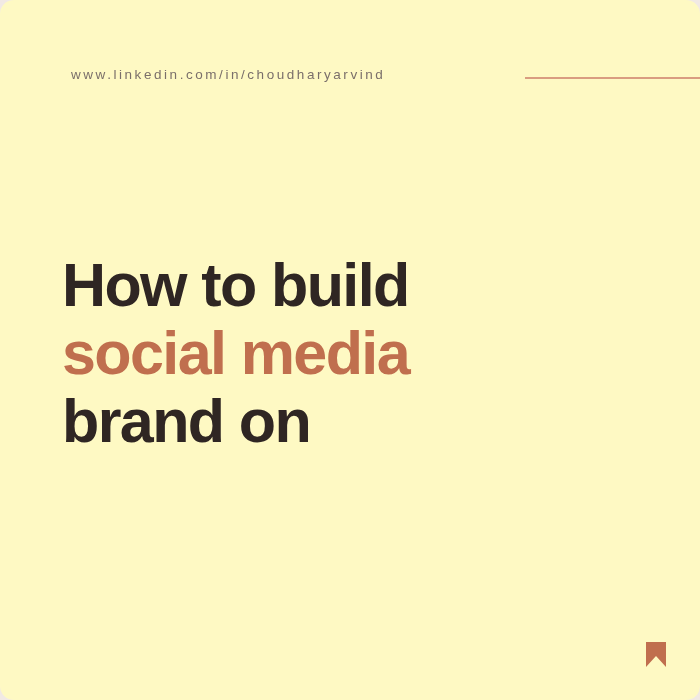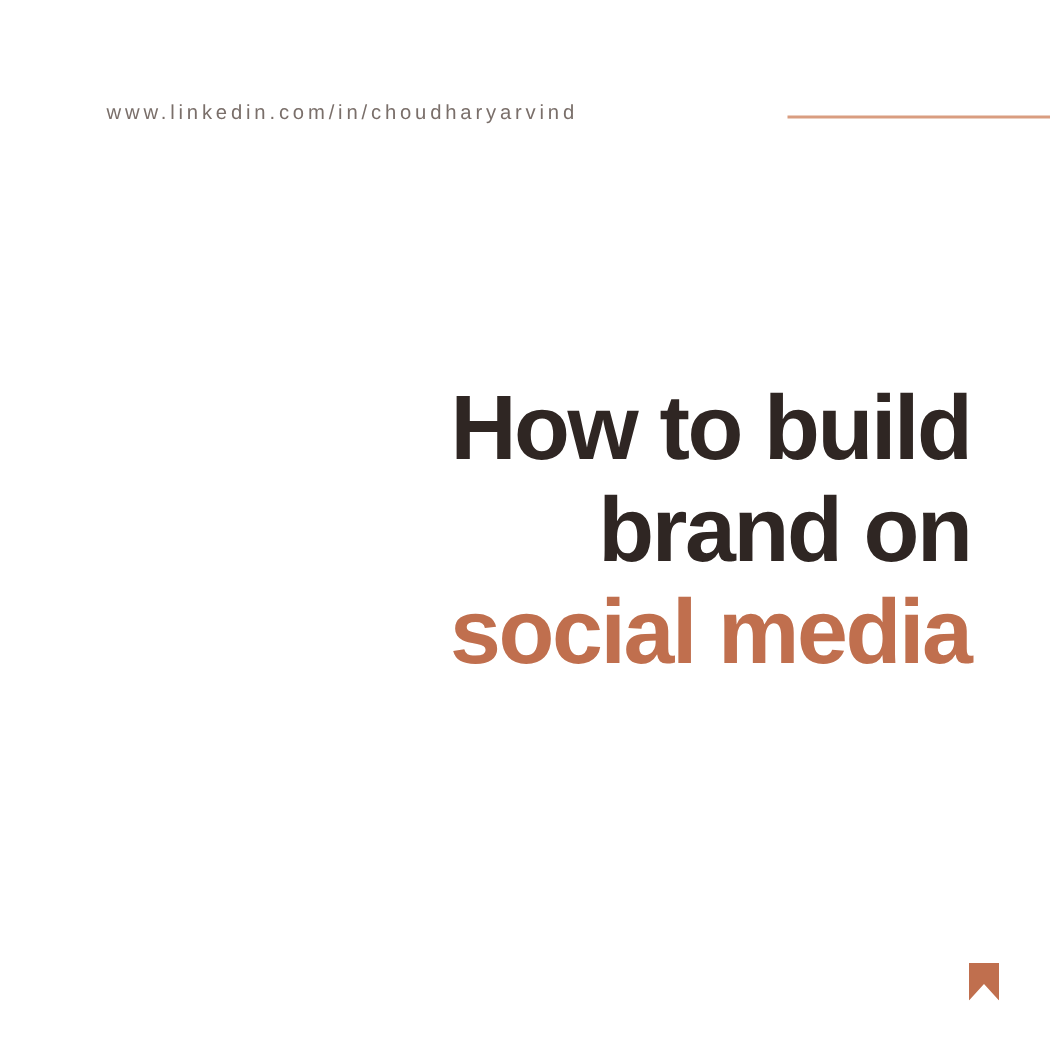--- a/index.html
+++ b/index.html
@@ -49,24 +49,23 @@
     left: 525px;
     top: 77px;
     width: 175px;
     height: 1.6px;
     background: #D99D80;
   }
 
   
   #headline {
     position: absolute;
-    left: 87px;
+    left: 62px;
     top: 251px;
     width: 560px;
-    text-align: right;
   }
 
   .headline-line {
     display: block;
     font-family: "Liberation Sans", sans-serif;
     font-weight: 700;
     font-size: 61px;
     line-height: 68px;
     letter-spacing: -1.6px;
     color: #2F2623;
@@ -91,31 +90,31 @@
 
   #bookmark-mark svg {
     display: block;
     width: 20px;
     height: 25px;
   }
 </style>
 </head>
 <body style="background: rgb(241, 233, 228);">
 
-<div id="poster" style="background: #ffffff;">
+<div id="poster" style="background: #fef9c3; border-radius: 14px;">
 
   <div id="header">
     <div id="site-url" style="color: rgb(122, 111, 106);">www.linkedin.com/in/choudharyarvind</div>
     <div id="header-rule" style="background: rgb(217, 157, 128);"></div>
   </div>
 
   <div id="headline">
     <span class="headline-line" style="color: rgb(47, 38, 35);">How to build</span>
+    <span class="headline-line accent" style="color: rgb(192, 111, 78);">social media</span>
     <span class="headline-line" style="color: rgb(47, 38, 35);">brand on</span>
-    <span class="headline-line accent" style="color: rgb(192, 111, 78);">social media</span>
   </div>
 
   <div id="bookmark-mark">
     <svg viewBox="0 0 20 25" xmlns="http://www.w3.org/2000/svg">
       <path d="M0 0 H20 V25 L10 14 L0 25 Z" fill="#C06F4E"></path>
     </svg>
   </div>
 
 </div>
 

